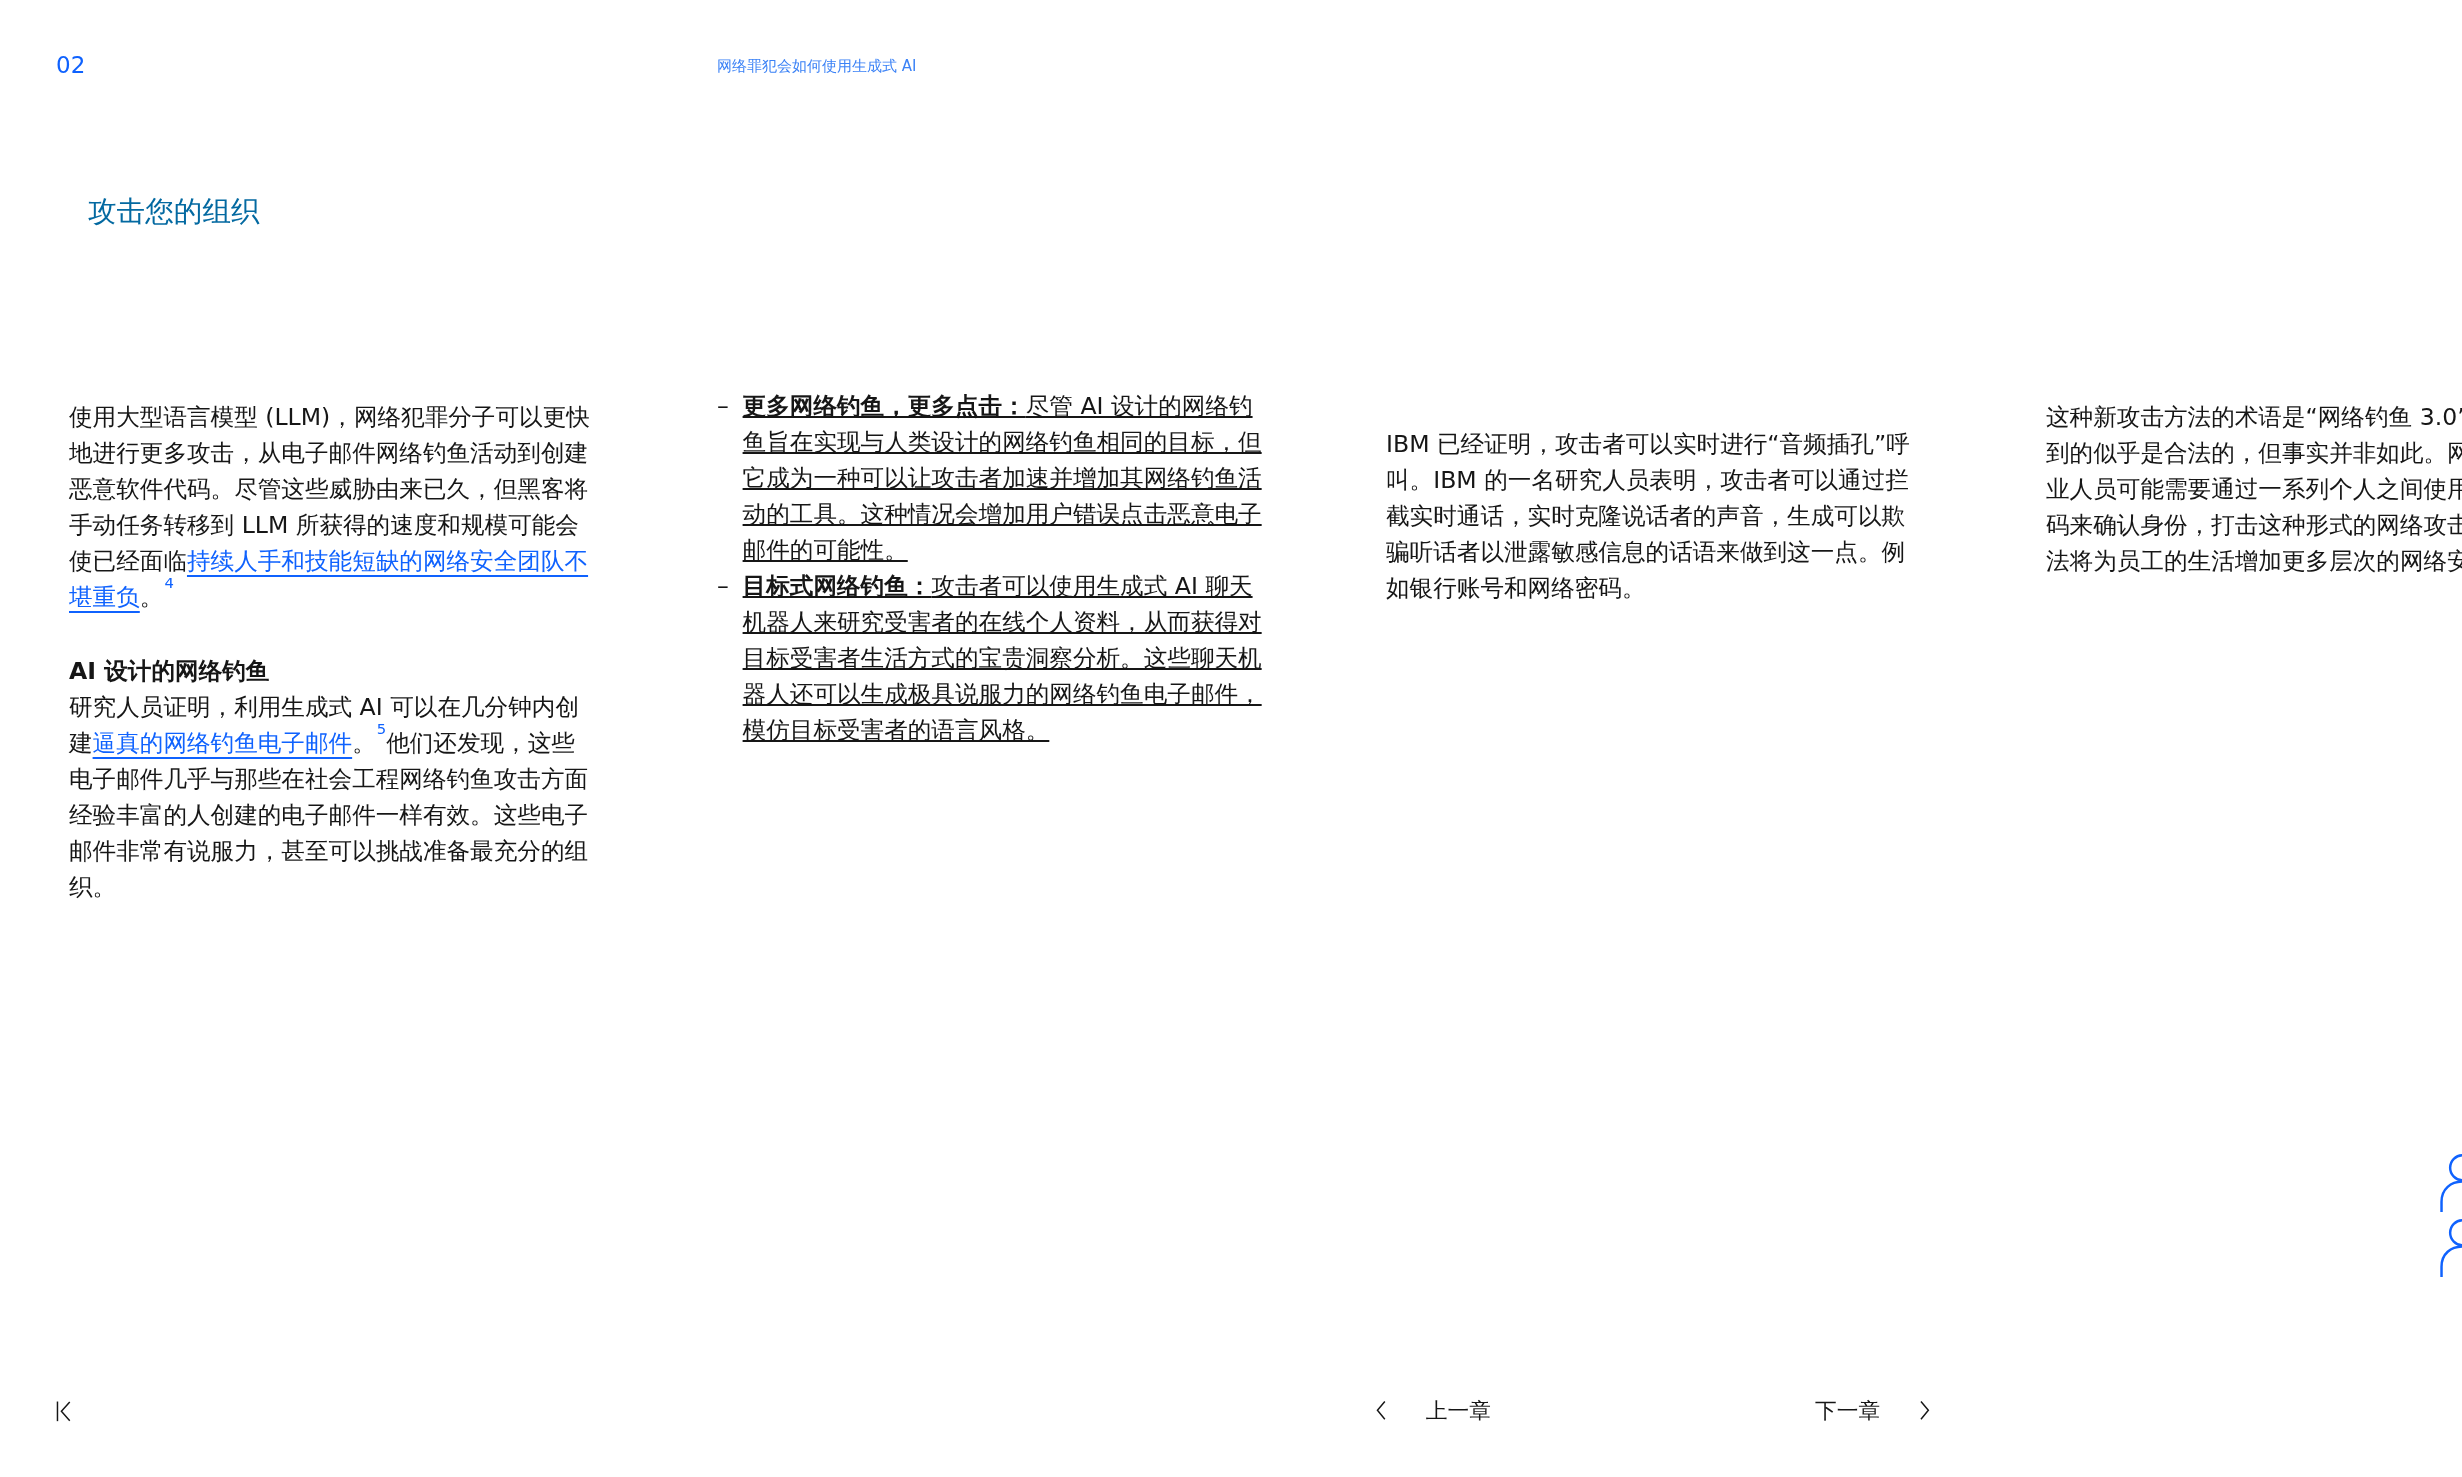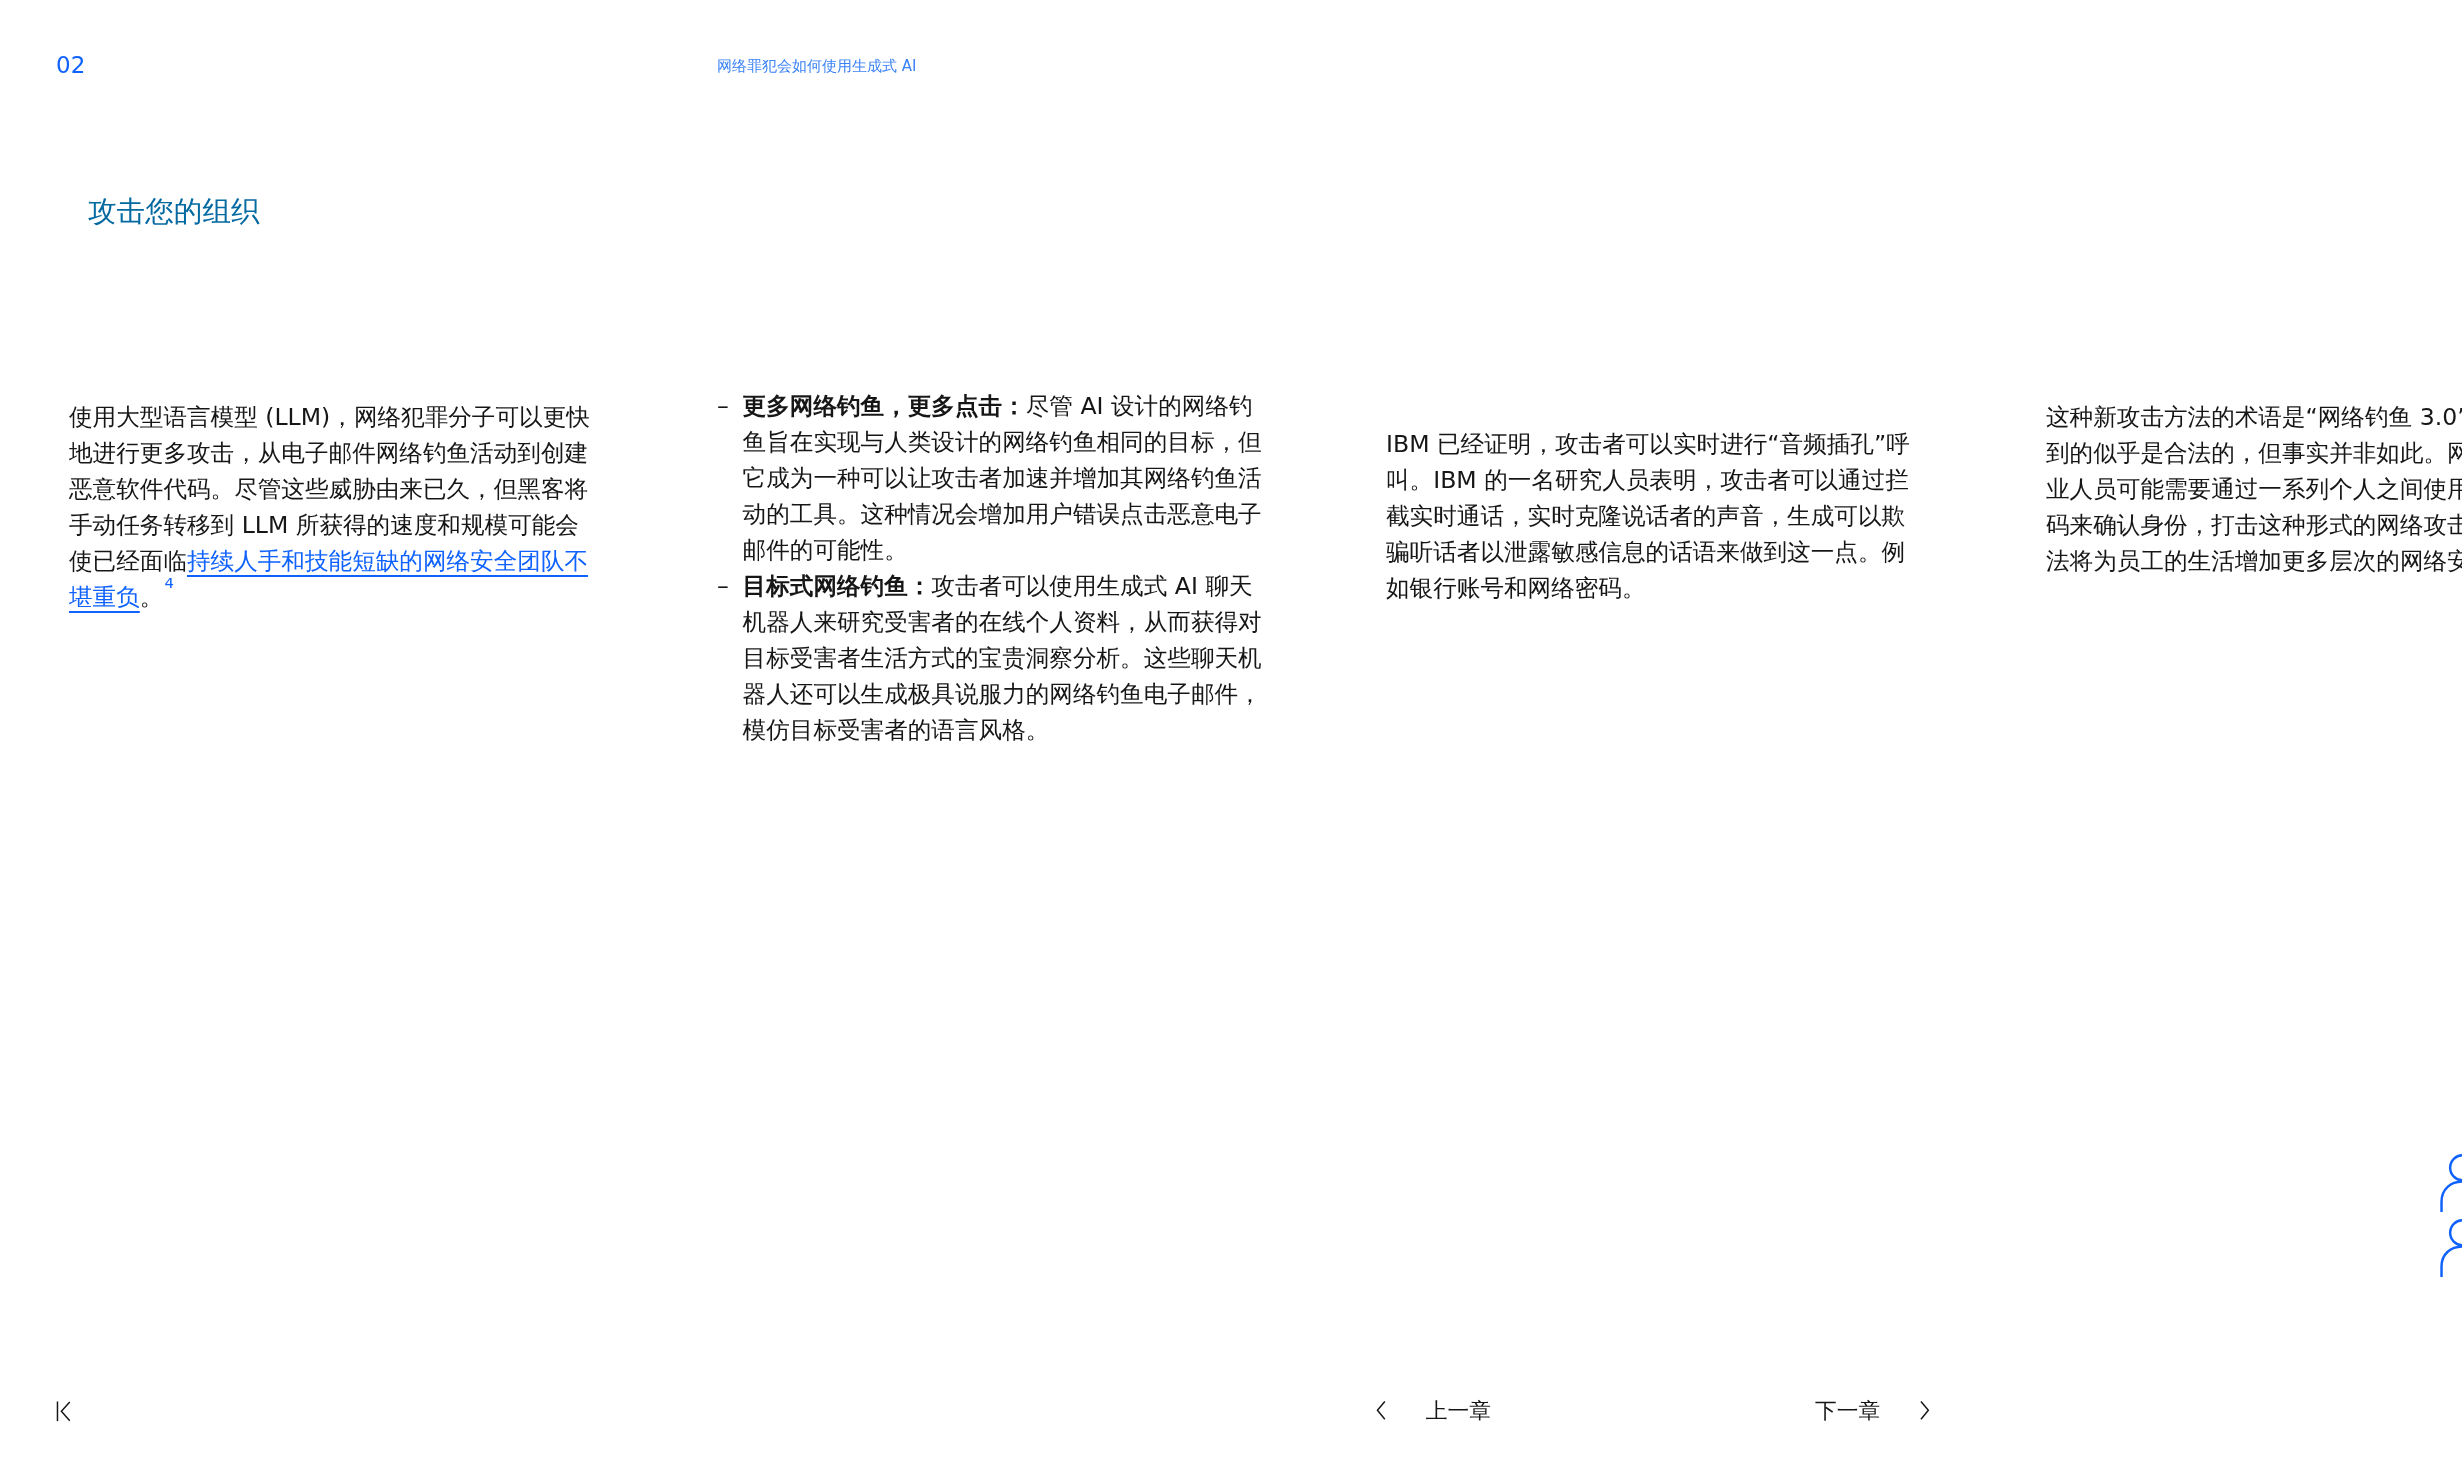--- a/index.html
+++ b/index.html
@@ -48,21 +48,21 @@
   .col3 { left: 1375px; width: 551px; }
   .col4 { left: 2035px; width: 553px; }
 
   .para { margin: 11px; }
   .mt   { margin-top: 38px; }
   .d-block { display: block; }
   .bold { font-weight: 700; }
 
   .bullet { display: flex; align-items: flex-start; }
   .bullet .marker { flex: 0 0 25.6px; }
-  .bullet .btext  { flex: 1 1 auto; }
+  .bullet .btext  { flex: 1 1 auto; text-decoration: underline; }
   .bullet b { font-weight: 700; }
 
   .link {
     color: #0f62fe;
     text-decoration: underline;
     text-decoration-thickness: 2px;
     text-underline-offset: 5.9px;
     cursor: pointer;
   }
   sup.fn {
@@ -106,20 +106,21 @@
 <body>
 
 <div class="page">
 
   <div class="chapter-number">02</div>
   <div class="header-title">网络罪犯会如何使用生成式 AI</div>
   <div class="section-title">攻击您的组织</div>
 
   <div class="col col1">
     <p class="para"><span>使用大型语言模型 (LLM)，网络犯罪分子可以更快地进行更多攻击，从电子邮件网络钓鱼活动到创建恶意软件代码。尽管这些威胁由来已久，但黑客将手动任务转移到 LLM 所获得的速度和规模可能会使已经面临</span><span class="link">持续人手和技能短缺的网络安全团队不堪重负</span><span>。</span><sup class="fn">4</sup></p>
+    <p class="para mt"><span class="bold d-block">AI 设计的网络钓鱼</span><span>研究人员证明，利用生成式 AI 可以在几分钟内创建</span><span class="link">逼真的网络钓鱼电子邮件</span><span>。</span><sup class="fn">5</sup><span>他们还发现，这些电子邮件几乎与那些在社会工程网络钓鱼攻击方面经验丰富的人创建的电子邮件一样有效。这些电子邮件非常有说服力，甚至可以挑战准备最充分的组织。</span></p>
   </div>
 
   <div class="col col2">
     <div class="bullet">
       <span class="marker">–</span>
       <span class="btext"><b>更多网络钓鱼，更多点击：</b><span>尽管 AI 设计的网络钓鱼旨在实现与人类设计的网络钓鱼相同的目标，但它成为一种可以让攻击者加速并增加其网络钓鱼活动的工具。这种情况会增加用户错误点击恶意电子邮件的可能性。</span></span>
     </div>
     <div class="bullet">
       <span class="marker">–</span>
       <span class="btext"><b>目标式网络钓鱼：</b><span>攻击者可以使用生成式 AI 聊天机器人来研究受害者的在线个人资料，从而获得对目标受害者生活方式的宝贵洞察分析。这些聊天机器人还可以生成极具说服力的网络钓鱼电子邮件，模仿目标受害者的语言风格。</span></span>

